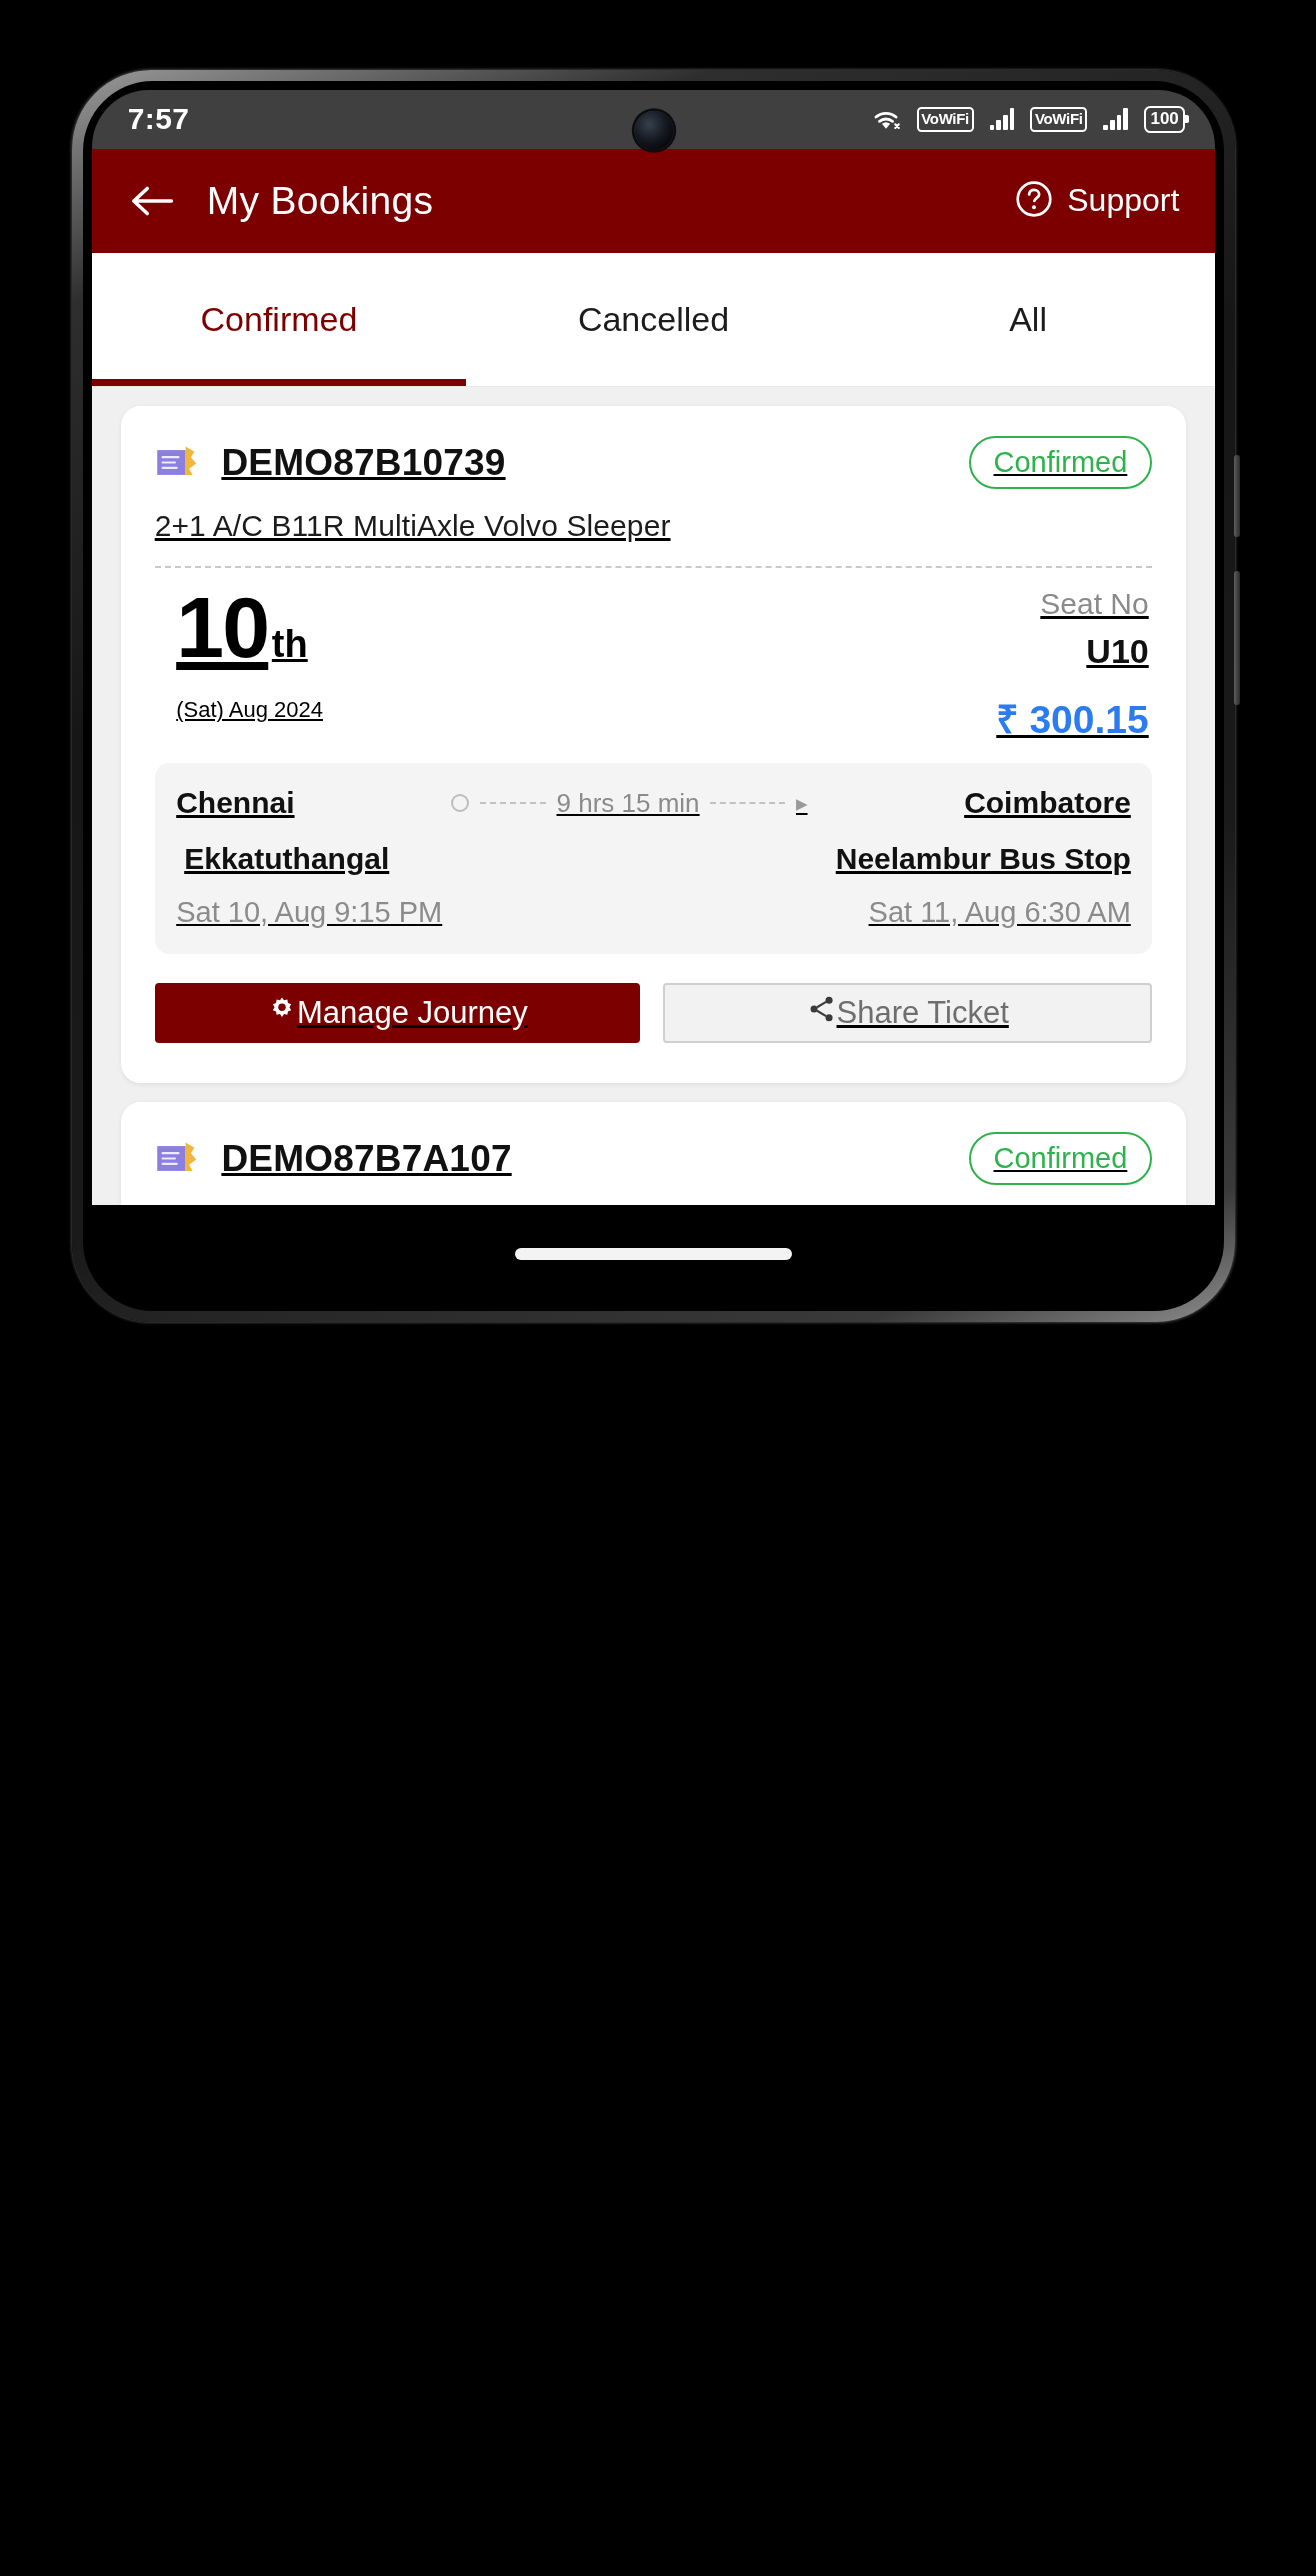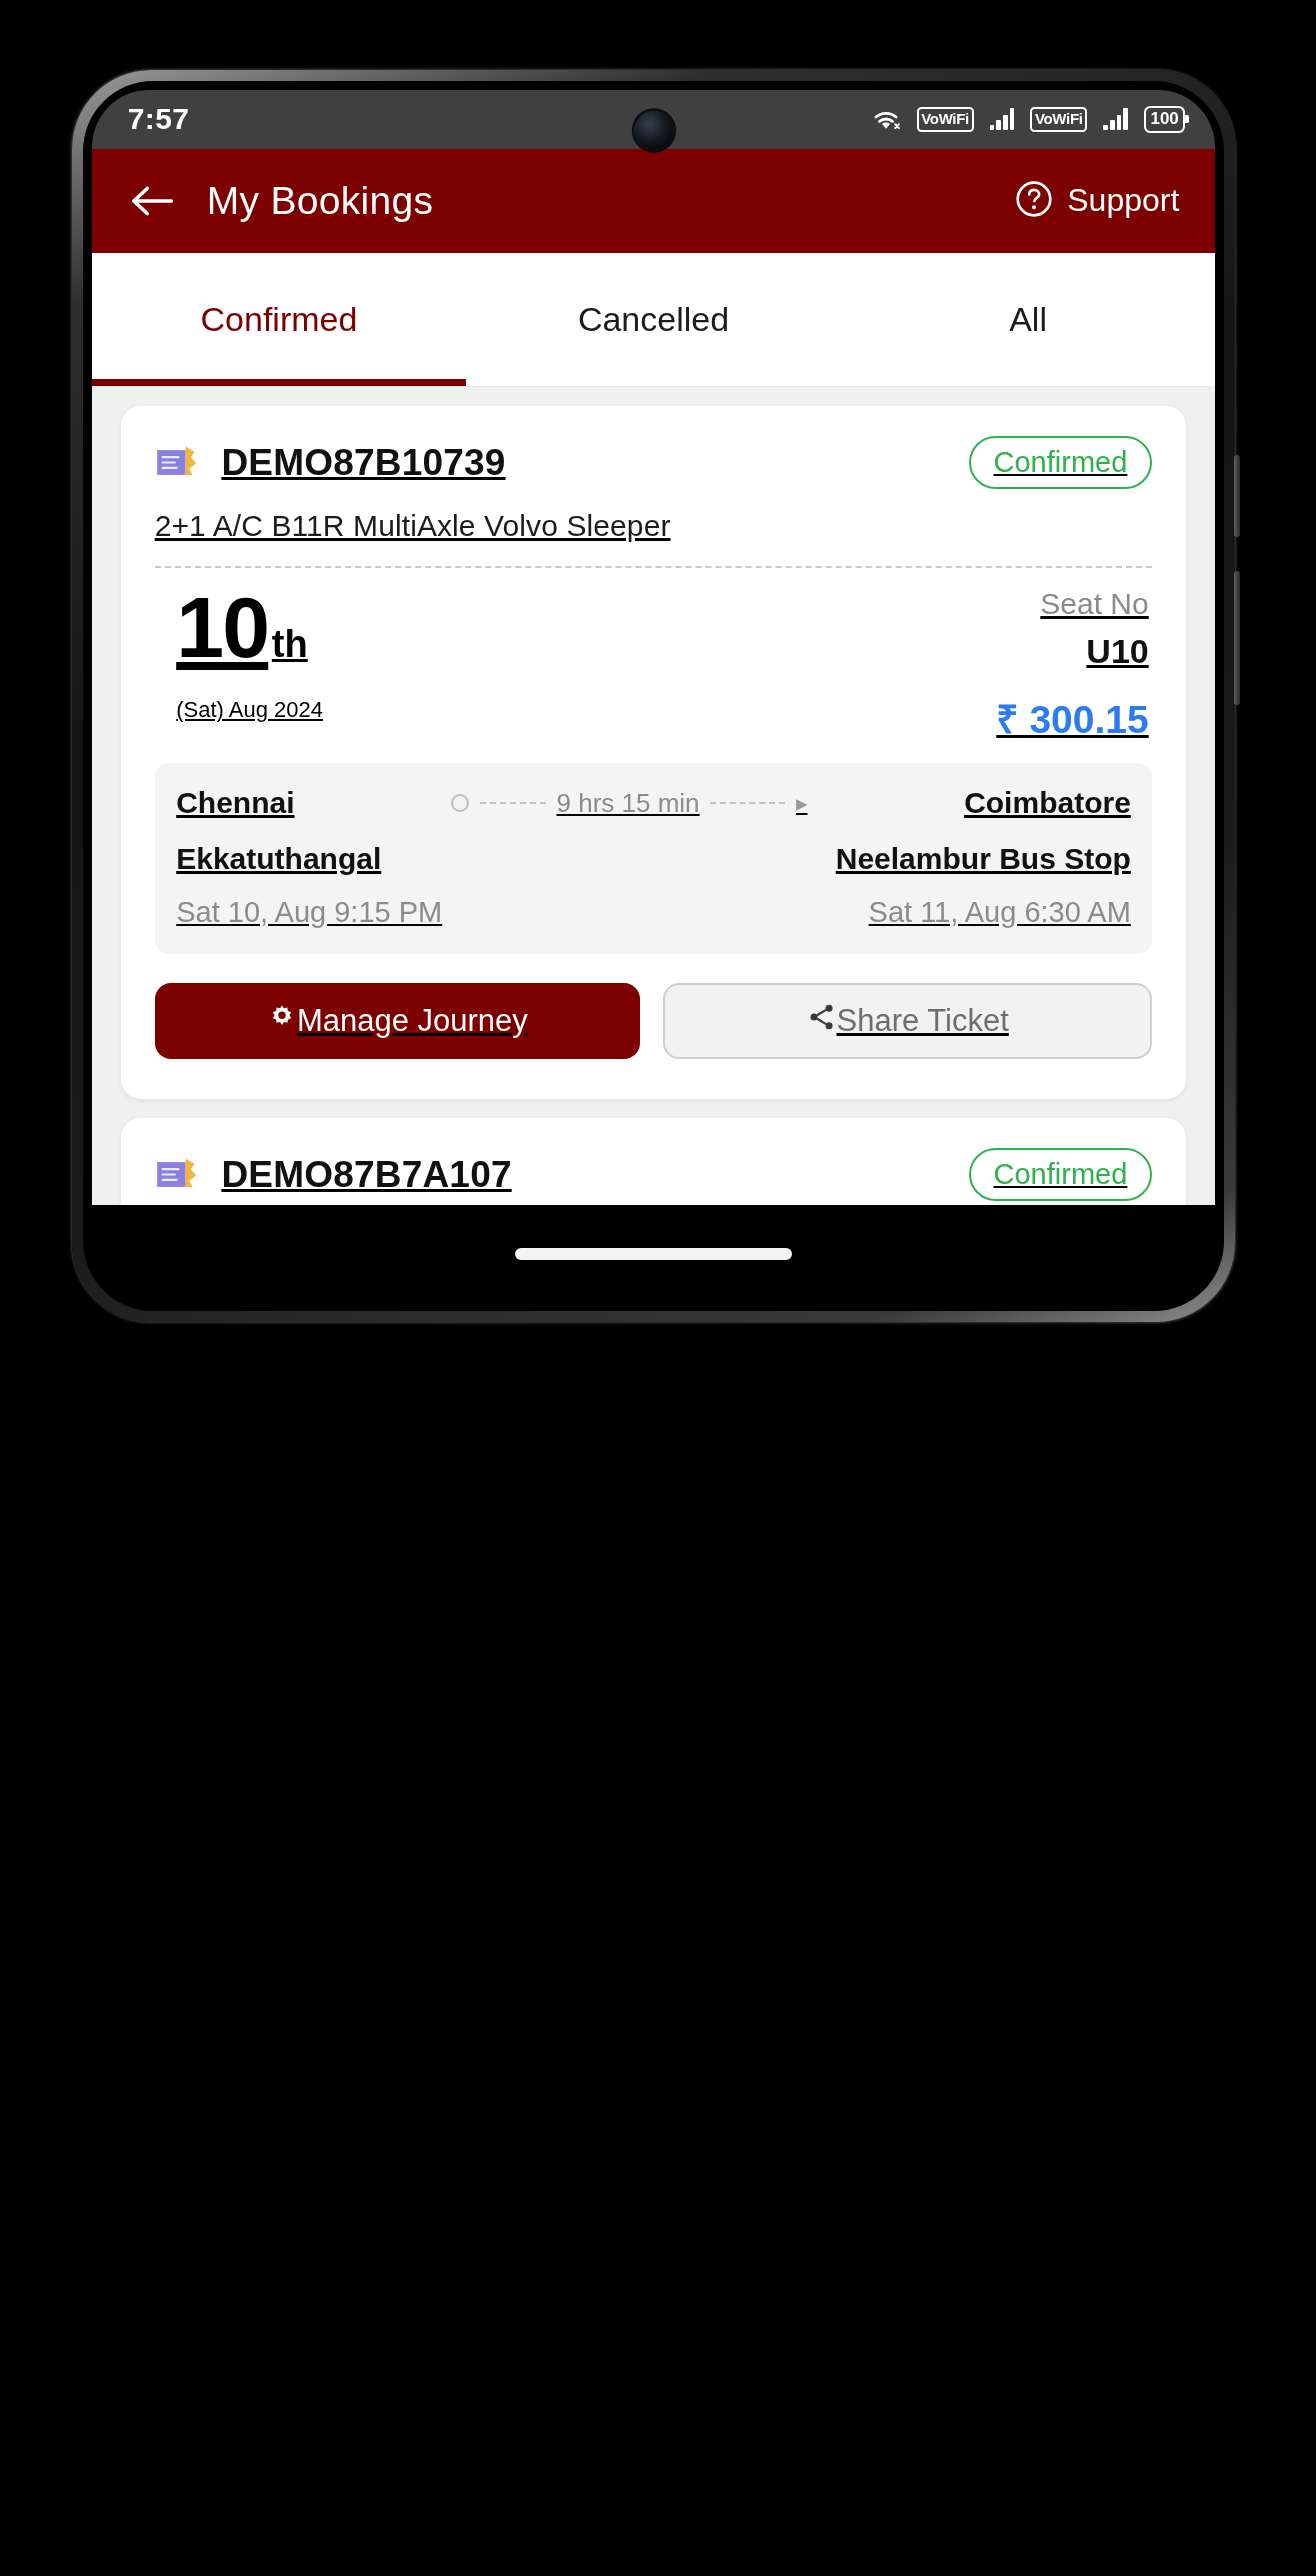--- a/index.html
+++ b/index.html
@@ -150,28 +150,28 @@
   .routebox { background:#f4f4f4; border-radius:14.3px; padding:23px 21.5px 25px; margin-top:10.7px; }
   .route-top { display:flex; align-items:center; }
   .city { font-size:30px; font-weight:700; color:#111; }
   .route-mid { flex:1 1 auto; display:flex; align-items:center; justify-content:center; gap:10.7px; padding:0 9px; }
   .circle-dot { width:18px; height:18px; border:2.2px solid #bdbdbd; border-radius:50%; flex:0 0 auto; }
   .dline { flex:0 0 auto; width:66px; border-top:2.7px dashed #c2c2c2; }
   .dline.long { width:75px; }
   .dur { font-size:26px; color:#8b8b8b; white-space:nowrap; }
   .arrow-tip { color:#9a9a9a; font-size:23px; line-height:1; }
   .route-stops { display:flex; justify-content:space-between; margin-top:21.5px; }
-  .stop { font-size:30px; font-weight:700; color:#111; }
+  .stop { font-size:30px; font-weight:700; color:#111;margin-left:8px; }
   .route-times { display:flex; justify-content:space-between; margin-top:19.7px; }
   .rtime { font-size:29px; color:#8b8b8b; }
 
   
   .actions { display:flex; gap:23px; margin-top:29px; }
   .btn {
-    flex:1; height:76px; border-radius:16px;
+    flex:1; height:60px; border-radius:4px;
     display:flex; align-items:center; justify-content:center; 
     font-size:31px; cursor:pointer; user-select:none;
   }
   .btn-primary { background:#7d0000; color:#fff; }
   .btn-ghost { background:#f2f2f2; border:2.2px solid #cfcfcf; color:#6e6e6e; }
 
   
   .navbar {
     height:97px; background:#000; flex:0 0 auto;
     display:flex; align-items:center; justify-content:center;

